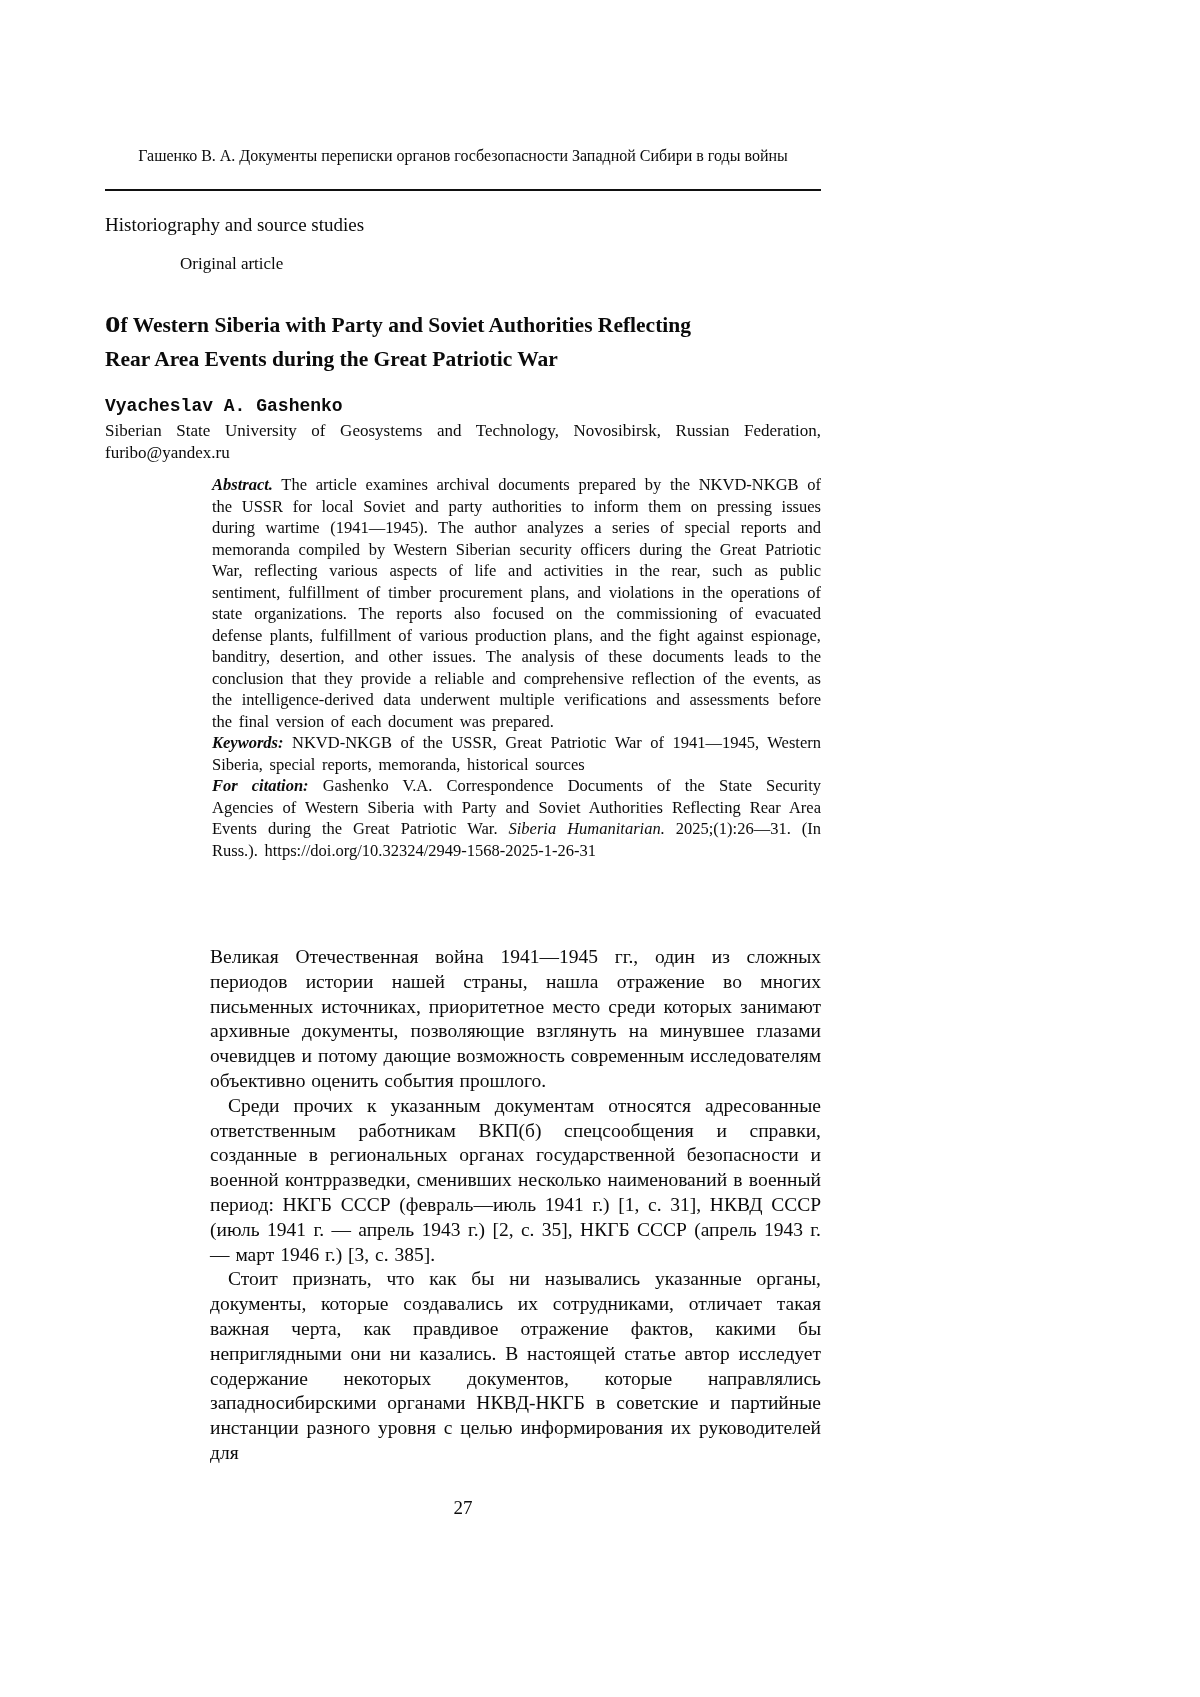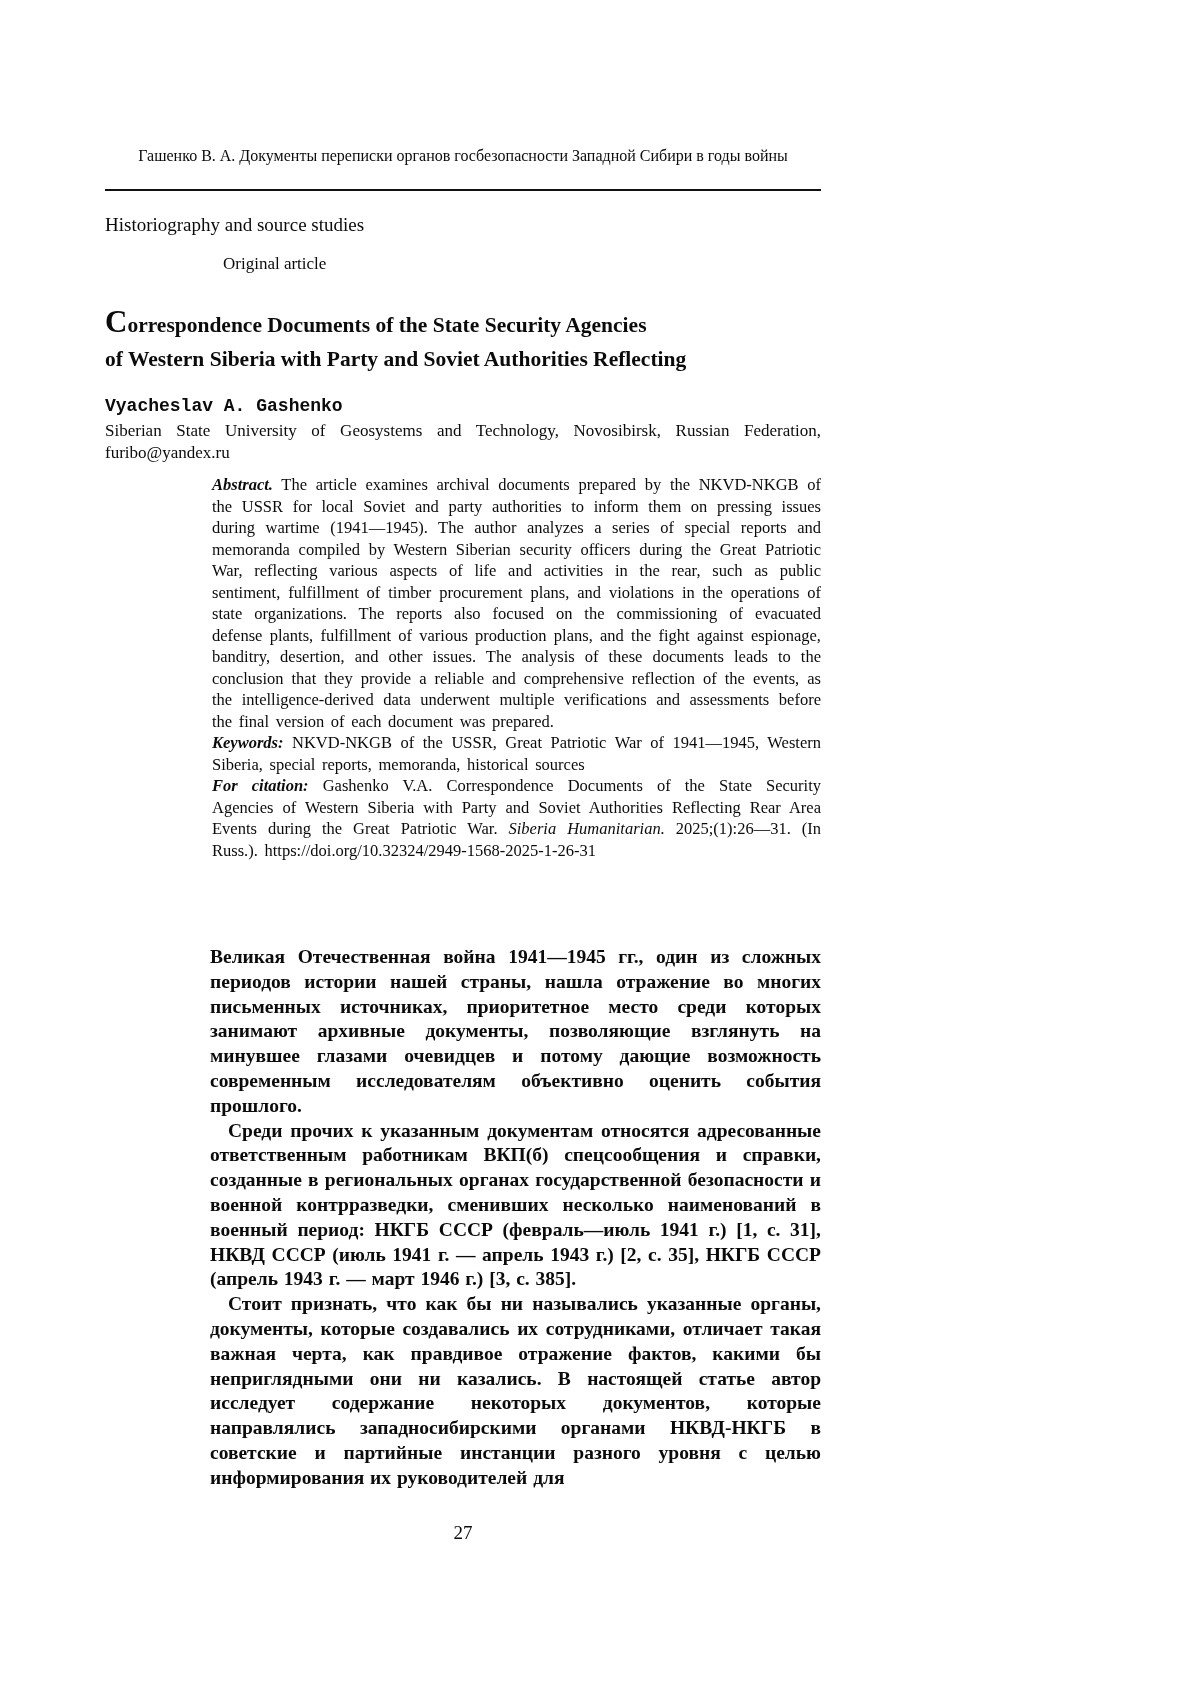--- a/index.html
+++ b/index.html
@@ -27,21 +27,21 @@
     border-bottom: 2px solid #111;
     white-space: nowrap;
   }
   .section-heading {
     margin-top: 22px;
     font-size: 19px;
     line-height: 24px;
   }
   .article-type {
     margin-top: 16px;
-    margin-left: 118px;
+    margin-left: 75px;
     font-size: 17px;
     line-height: 22px;
   }
   .title {
     margin-top: 30px;
     font-weight: bold;
     font-size: 21.5px;
     line-height: 34px;
   }
   .title .title-line { white-space: nowrap; }
@@ -72,21 +72,20 @@
   .bi { font-weight: bold; font-style: italic; }
   .it { font-style: italic; }
   .body-ru {
     margin-top: 84px;
     margin-left: 105px;
     width: 611px;
     font-size: 19.5px;
     line-height: 24.8px;
     text-align: justify;
     word-spacing: 1px;
-    font-weight: bold;
   }
   .body-ru p { margin: 0; }
   .body-ru p + p { text-indent: 18px; }
   .page-number {
     margin-top: 30px;
     text-align: center;
     font-size: 19px;
     line-height: 24px;
   }
 </style>
@@ -96,22 +95,22 @@
 <div class="sheet">
   <div class="content">
 
     <div class="running-head">Гашенко В. А. Документы переписки органов госбезопасности Западной Сибири в годы войны</div>
 
     <div class="section-heading">Historiography and source studies</div>
 
     <div class="article-type">Original article</div>
 
     <h1 class="title" style="margin:30px 0 0 0;">
-        <div class="title-line">Correspondence Documents of the State Security Agencies</div>
         <div class="title-line">of Western Siberia with Party and Soviet Authorities Reflecting</div>
+        <div class="title-line">Rear Area Events during the Great Patriotic War</div>
       </h1>
 
     <div class="author">Vyacheslav A. Gashenko</div>
 
     <div class="affiliation">
       <span>Siberian State University of Geosystems and Technology, Novosibirsk, Russian Federation,</span>
       <span>furibo@yandex.ru</span>
     </div>
 
     <div class="abstract-block">

